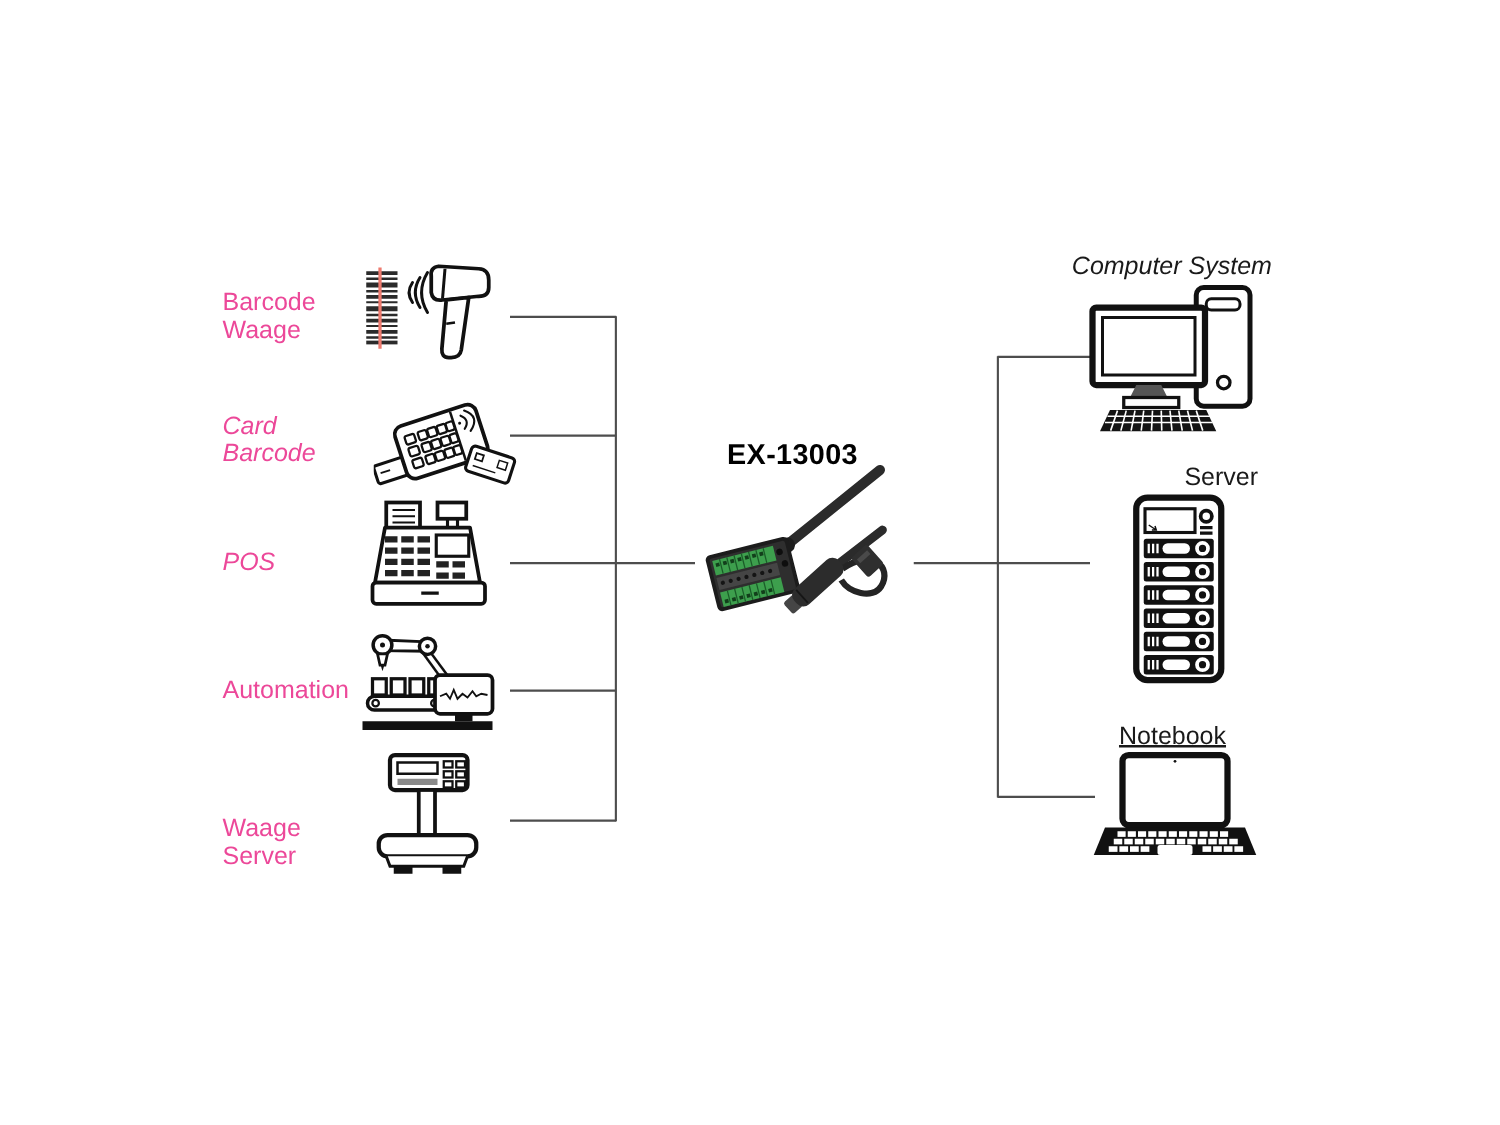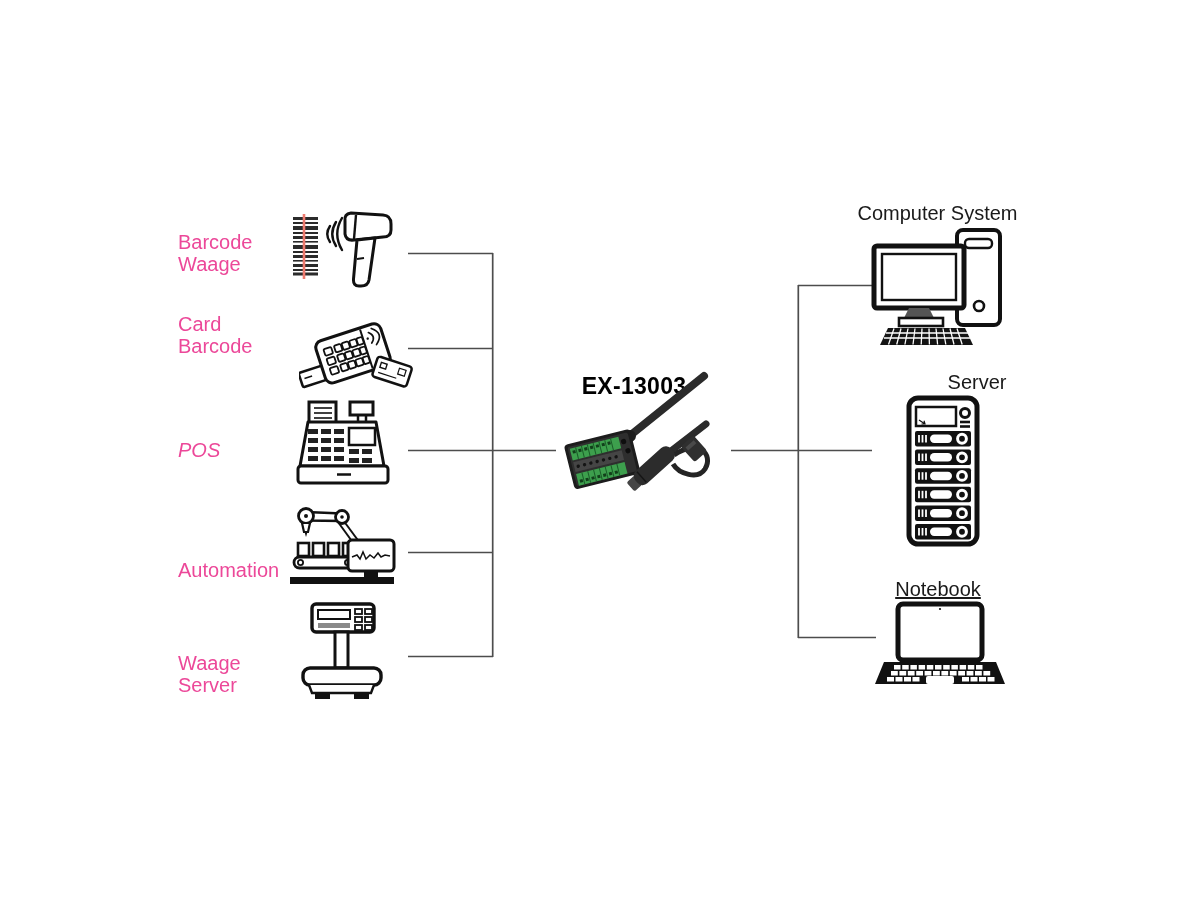--- a/index.html
+++ b/index.html
@@ -61,21 +61,21 @@
       <path d="M52 9 Q42.5 25 52 41"></path>
     </g>
     <g fill="#fff" stroke="#111" stroke-width="3" stroke-linejoin="round">
       <path d="M55 12 Q54 5 61 4 L93 6 Q101 6.5 101 15 L101 21 Q101 28 93 28 L64 31 Q56 32 55 25 Z"></path>
       <path d="M67 31 L85 29 L79 71 Q78 77 71 77 L69 77 Q63 77 63.5 70 Z"></path>
     </g>
     <line x1="66" y1="6" x2="64" y2="30" stroke="#111" stroke-width="2.4"></line>
     <line x1="67" y1="50" x2="74" y2="49" stroke="#111" stroke-width="2"></line>
   </svg>
 
-  <div class="abs devlabel" style="left:178px;top:313px;">
+  <div class="abs devlabel" style="left:178px;top:330px;font-style:italic;">
     <div>Card</div>
     <div>Barcode</div>
   </div>
 
   <svg class="abs" style="left:299px;top:313px;" width="115" height="78" viewBox="0 0 115 78">
     <g transform="rotate(-18 55 40)">
       <rect x="-4" y="42" width="28" height="15" rx="2" fill="#fff" stroke="#111" stroke-width="2.5"></rect>
       <line x1="0" y1="49" x2="8" y2="49" stroke="#111" stroke-width="1.5"></line>
       <rect x="20" y="18" width="68" height="44" rx="7" fill="#fff" stroke="#111" stroke-width="3"></rect>
       <line x1="68" y1="19.5" x2="68" y2="60.5" stroke="#111" stroke-width="2"></line>
@@ -141,21 +141,21 @@
       <rect x="12" y="58" width="10" height="5"></rect>
         <rect x="25" y="58" width="10" height="5"></rect>
         <rect x="38" y="58" width="10" height="5"></rect>
         <rect x="53" y="60" width="10" height="5"></rect>
         <rect x="66" y="60" width="10" height="5"></rect>
     </g>
     <rect x="2" y="68" width="90" height="17" rx="3" fill="#fff" stroke="#111" stroke-width="3"></rect>
     <line x1="41" y1="76.5" x2="55" y2="76.5" stroke="#111" stroke-width="2.5"></line>
   </svg>
 
-  <div class="abs devlabel" style="left:178px;top:559px;">
+  <div class="abs devlabel" style="left:178px;top:541px;">
     <div>Automation</div>
   </div>
 
   <svg class="abs" style="left:286px;top:506px;" width="112" height="80" viewBox="0 0 112 80">
     <path d="M20 6 L56 7.5 L56 15 L20 14.5 Z" fill="#fff" stroke="#111" stroke-width="2.4" stroke-linejoin="round"></path>
     <line x1="57" y1="14" x2="74" y2="37" stroke="#111" stroke-width="2"></line>
     <line x1="52" y1="16" x2="68" y2="38" stroke="#111" stroke-width="2"></line>
     <circle cx="20" cy="10" r="7.5" fill="#fff" stroke="#111" stroke-width="2.8"></circle>
     <circle cx="20" cy="10" r="2" fill="#111"></circle>
     <circle cx="56" cy="11" r="6.5" fill="#fff" stroke="#111" stroke-width="2.8"></circle>
@@ -194,21 +194,21 @@
       <rect x="59" y="25" width="7" height="5"></rect>
         <rect x="69" y="25" width="7" height="5"></rect>
     </g>
     <rect x="39" y="32" width="13" height="36" fill="#fff" stroke="#111" stroke-width="3"></rect>
     <rect x="7" y="68" width="78" height="17" rx="7" fill="#fff" stroke="#111" stroke-width="3.4"></rect>
     <path d="M13 85 L16 93 L75 93 L78 85" fill="#fff" stroke="#111" stroke-width="2.4"></path>
     <rect x="19" y="93" width="15" height="6" fill="#111"></rect>
     <rect x="58" y="93" width="15" height="6" fill="#111"></rect>
   </svg>
 
-  <div class="abs modellabel" style="left:554px;top:350px;width:160px;margin-top:23px;">EX-13003</div>
+  <div class="abs modellabel" style="left:554px;top:350px;width:160px;">EX-13003</div>
 
   <svg class="abs" style="left:558px;top:368px;" width="160" height="135" viewBox="0 0 160 135">
 
     <path d="M69 70 L146 8" stroke="#2b2b2b" stroke-width="8" stroke-linecap="round" fill="none"></path>
     <path d="M60 78 L72 68" stroke="#1d1d1d" stroke-width="12" stroke-linecap="round" fill="none"></path>
 
     <g transform="rotate(-14 45 90)">
       <rect x="10" y="68" width="68" height="46" rx="4" fill="#1c1c1c"></rect>
       <rect x="13" y="71" width="62" height="40" rx="2" fill="#2e2e2e"></rect>
       <rect x="15" y="73" width="50" height="12" fill="#3d9f4d"></rect>
@@ -269,21 +269,21 @@
       <rect x="127" y="70" width="17" height="21" rx="2.5" fill="#2f2f2f"></rect>
       <rect x="130" y="74" width="11" height="4" fill="#4a4a4a"></rect>
     </g>
     <g transform="rotate(-42 97 97)">
       <rect x="64" y="91" width="11" height="12" rx="2" fill="#454545"></rect>
       <rect x="72" y="88.5" width="48" height="17" rx="7" fill="#2c2c2c"></rect>
       <line x1="79" y1="90" x2="79" y2="104" stroke="#161616" stroke-width="1.4"></line>
     </g>
   </svg>
 
-  <div class="abs rightlabel" style="left:845px;top:202px;width:185px;">Computer System</div>
+  <div class="abs rightlabel" style="left:845px;top:202px;width:185px;font-style:italic;">Computer System</div>
 
   <svg class="abs" style="left:868px;top:226px;" width="136" height="122" viewBox="0 0 136 122">
     <rect x="89" y="4" width="43" height="95" rx="6" fill="#fff" stroke="#111" stroke-width="4"></rect>
     <rect x="97" y="13" width="27" height="9" rx="4" fill="#fff" stroke="#111" stroke-width="2.4"></rect>
     <circle cx="111" cy="80" r="5" fill="#fff" stroke="#111" stroke-width="2.6"></circle>
     <rect x="6" y="20" width="90" height="62" rx="3" fill="#fff" stroke="#111" stroke-width="5"></rect>
     <rect x="14" y="28" width="74" height="46" fill="#fff" stroke="#111" stroke-width="2.4"></rect>
     <path d="M41 82 L61 82 L66 92 L36 92 Z" fill="#555"></path>
     <rect x="31" y="92" width="44" height="8" fill="#fff" stroke="#111" stroke-width="2.6"></rect>
     <path d="M20 102 L97 102 L105 119 L12 119 Z" fill="#141414"></path>

